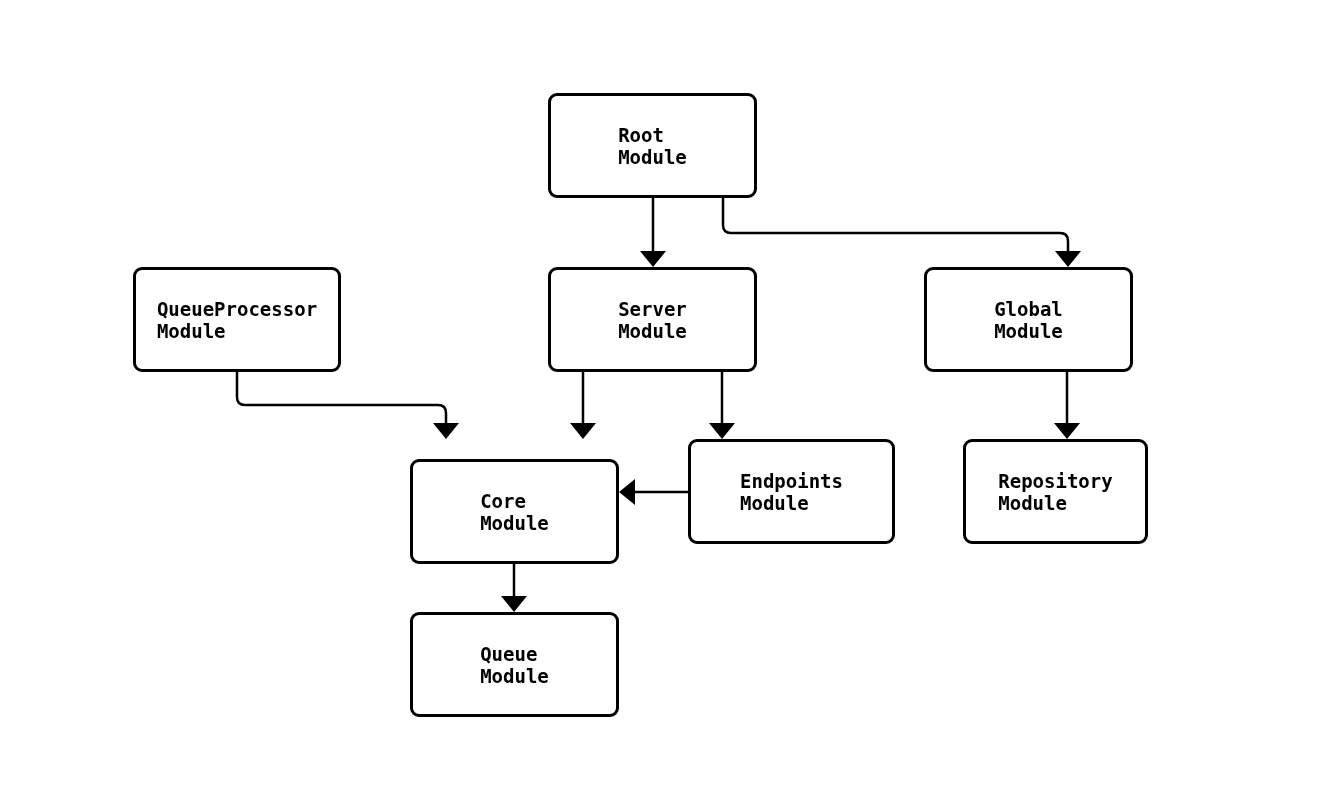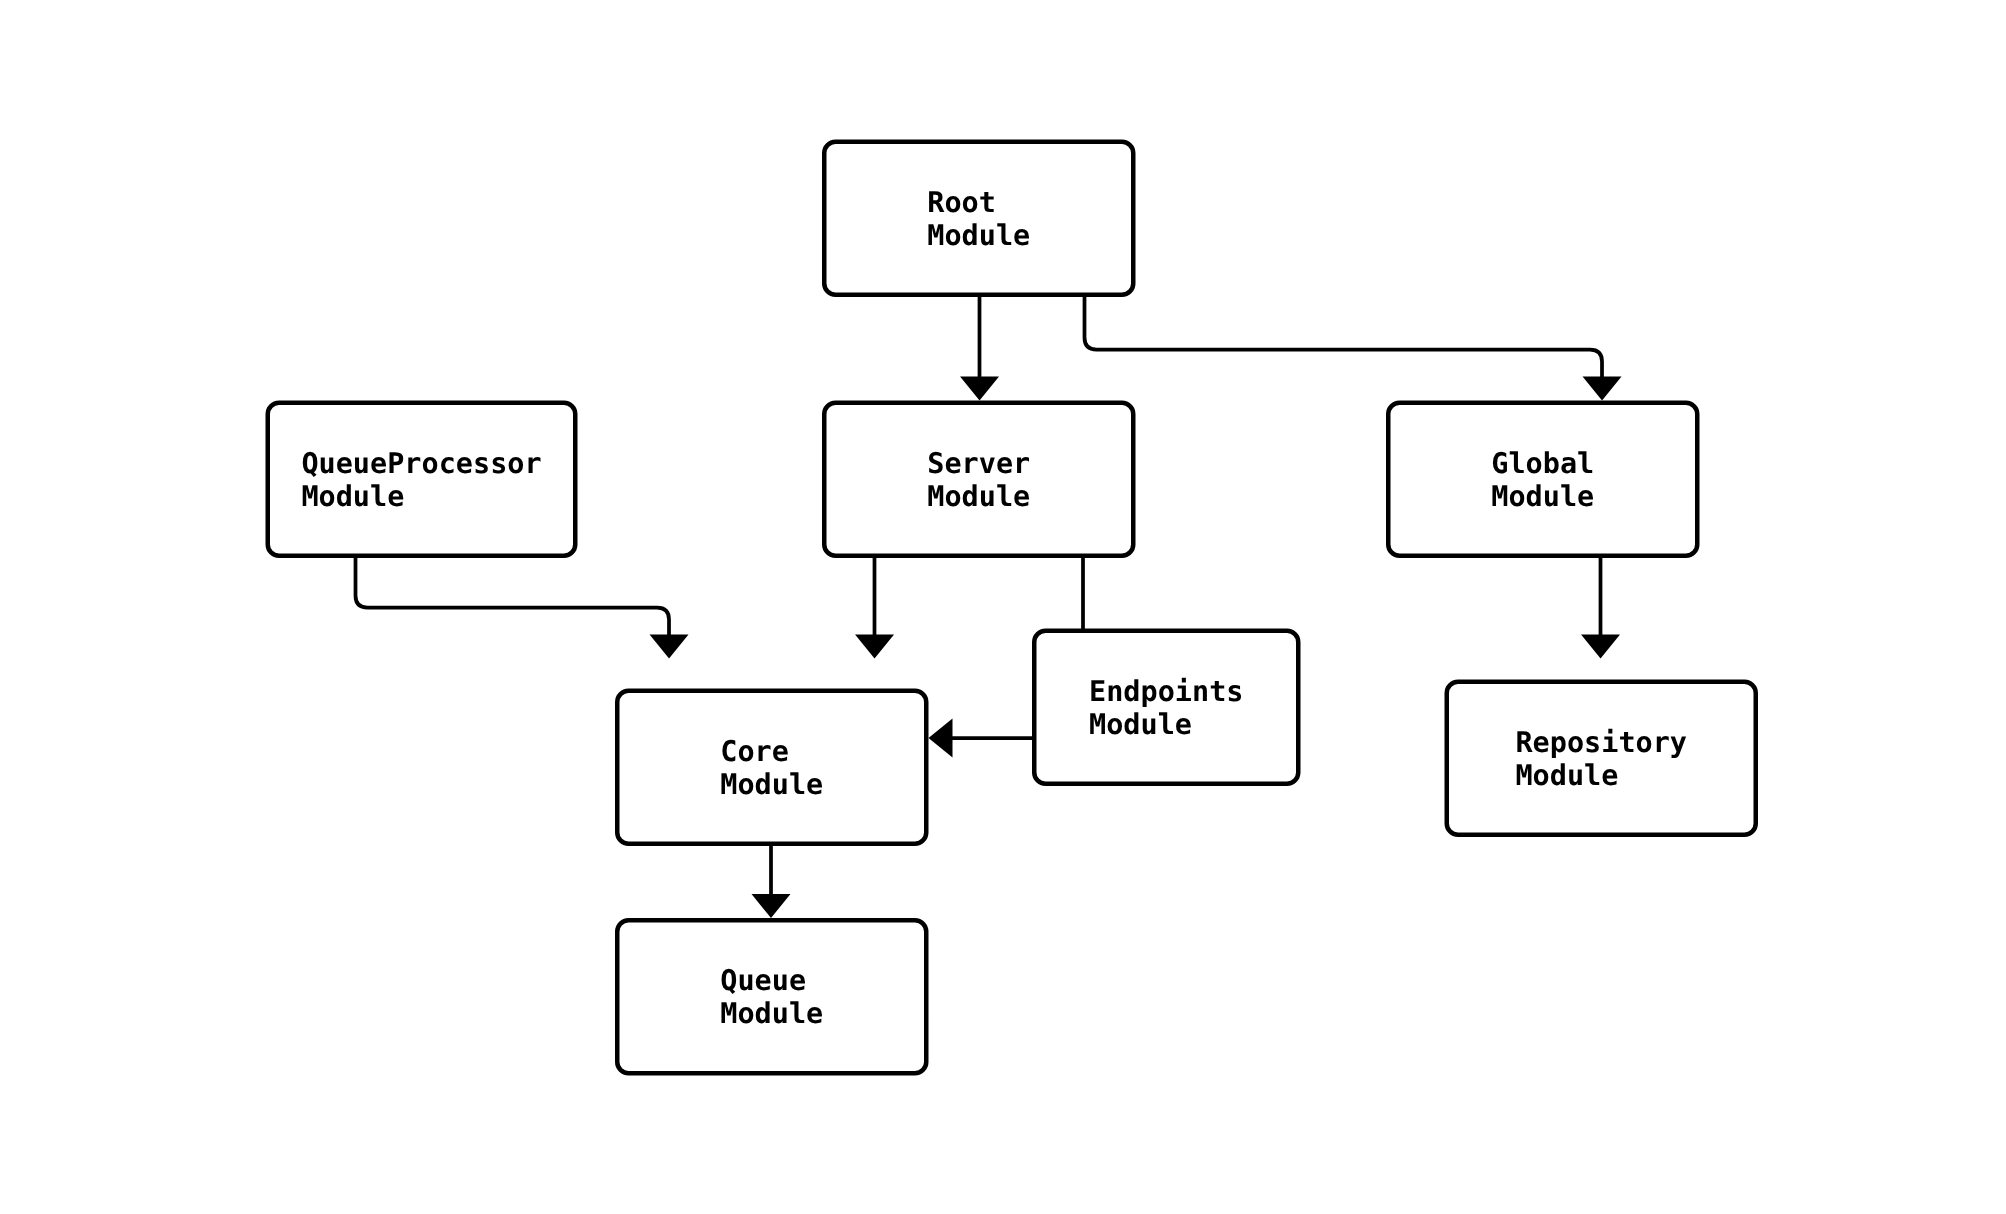--- a/index.html
+++ b/index.html
@@ -80,46 +80,46 @@
 
     <path class="edge" d="M514,544 L514,597"></path>
     <polygon class="arrowhead" points="501,596 527,596 514,612"></polygon>
   </svg>
 
   <div class="node" style="left:548px; top:93px; width:209px; height:105px;">
     <span class="node-label">Root
 Module</span>
   </div>
 
-  <div class="node" style="left:133px; top:267px; width:208px; height:105px;margin-left:44px;">
+  <div class="node" style="left:133px; top:267px; width:208px; height:105px;">
     <span class="node-label">QueueProcessor
 Module</span>
   </div>
 
   <div class="node" style="left:548px; top:267px; width:209px; height:105px;">
     <span class="node-label">Server
 Module</span>
   </div>
 
   <div class="node" style="left:924px; top:267px; width:209px; height:105px;">
     <span class="node-label">Global
 Module</span>
   </div>
 
   <div class="node" style="left:410px; top:439px; width:209px; height:105px;margin-top:20px;">
     <span class="node-label">Core
 Module</span>
   </div>
 
-  <div class="node" style="left:688px; top:419px; width:179px; height:105px;">
+  <div class="node" style="left:688px; top:439px; width:207px; height:105px;">
     <span class="node-label">Endpoints
 Module</span>
   </div>
 
-  <div class="node" style="left:963px; top:453px; width:209px; height:105px;">
+  <div class="node" style="left:963px; top:439px; width:185px; height:105px;">
     <span class="node-label">Repository
 Module</span>
   </div>
 
   <div class="node" style="left:410px; top:612px; width:209px; height:105px;">
     <span class="node-label">Queue
 Module</span>
   </div>
 
 </div>

